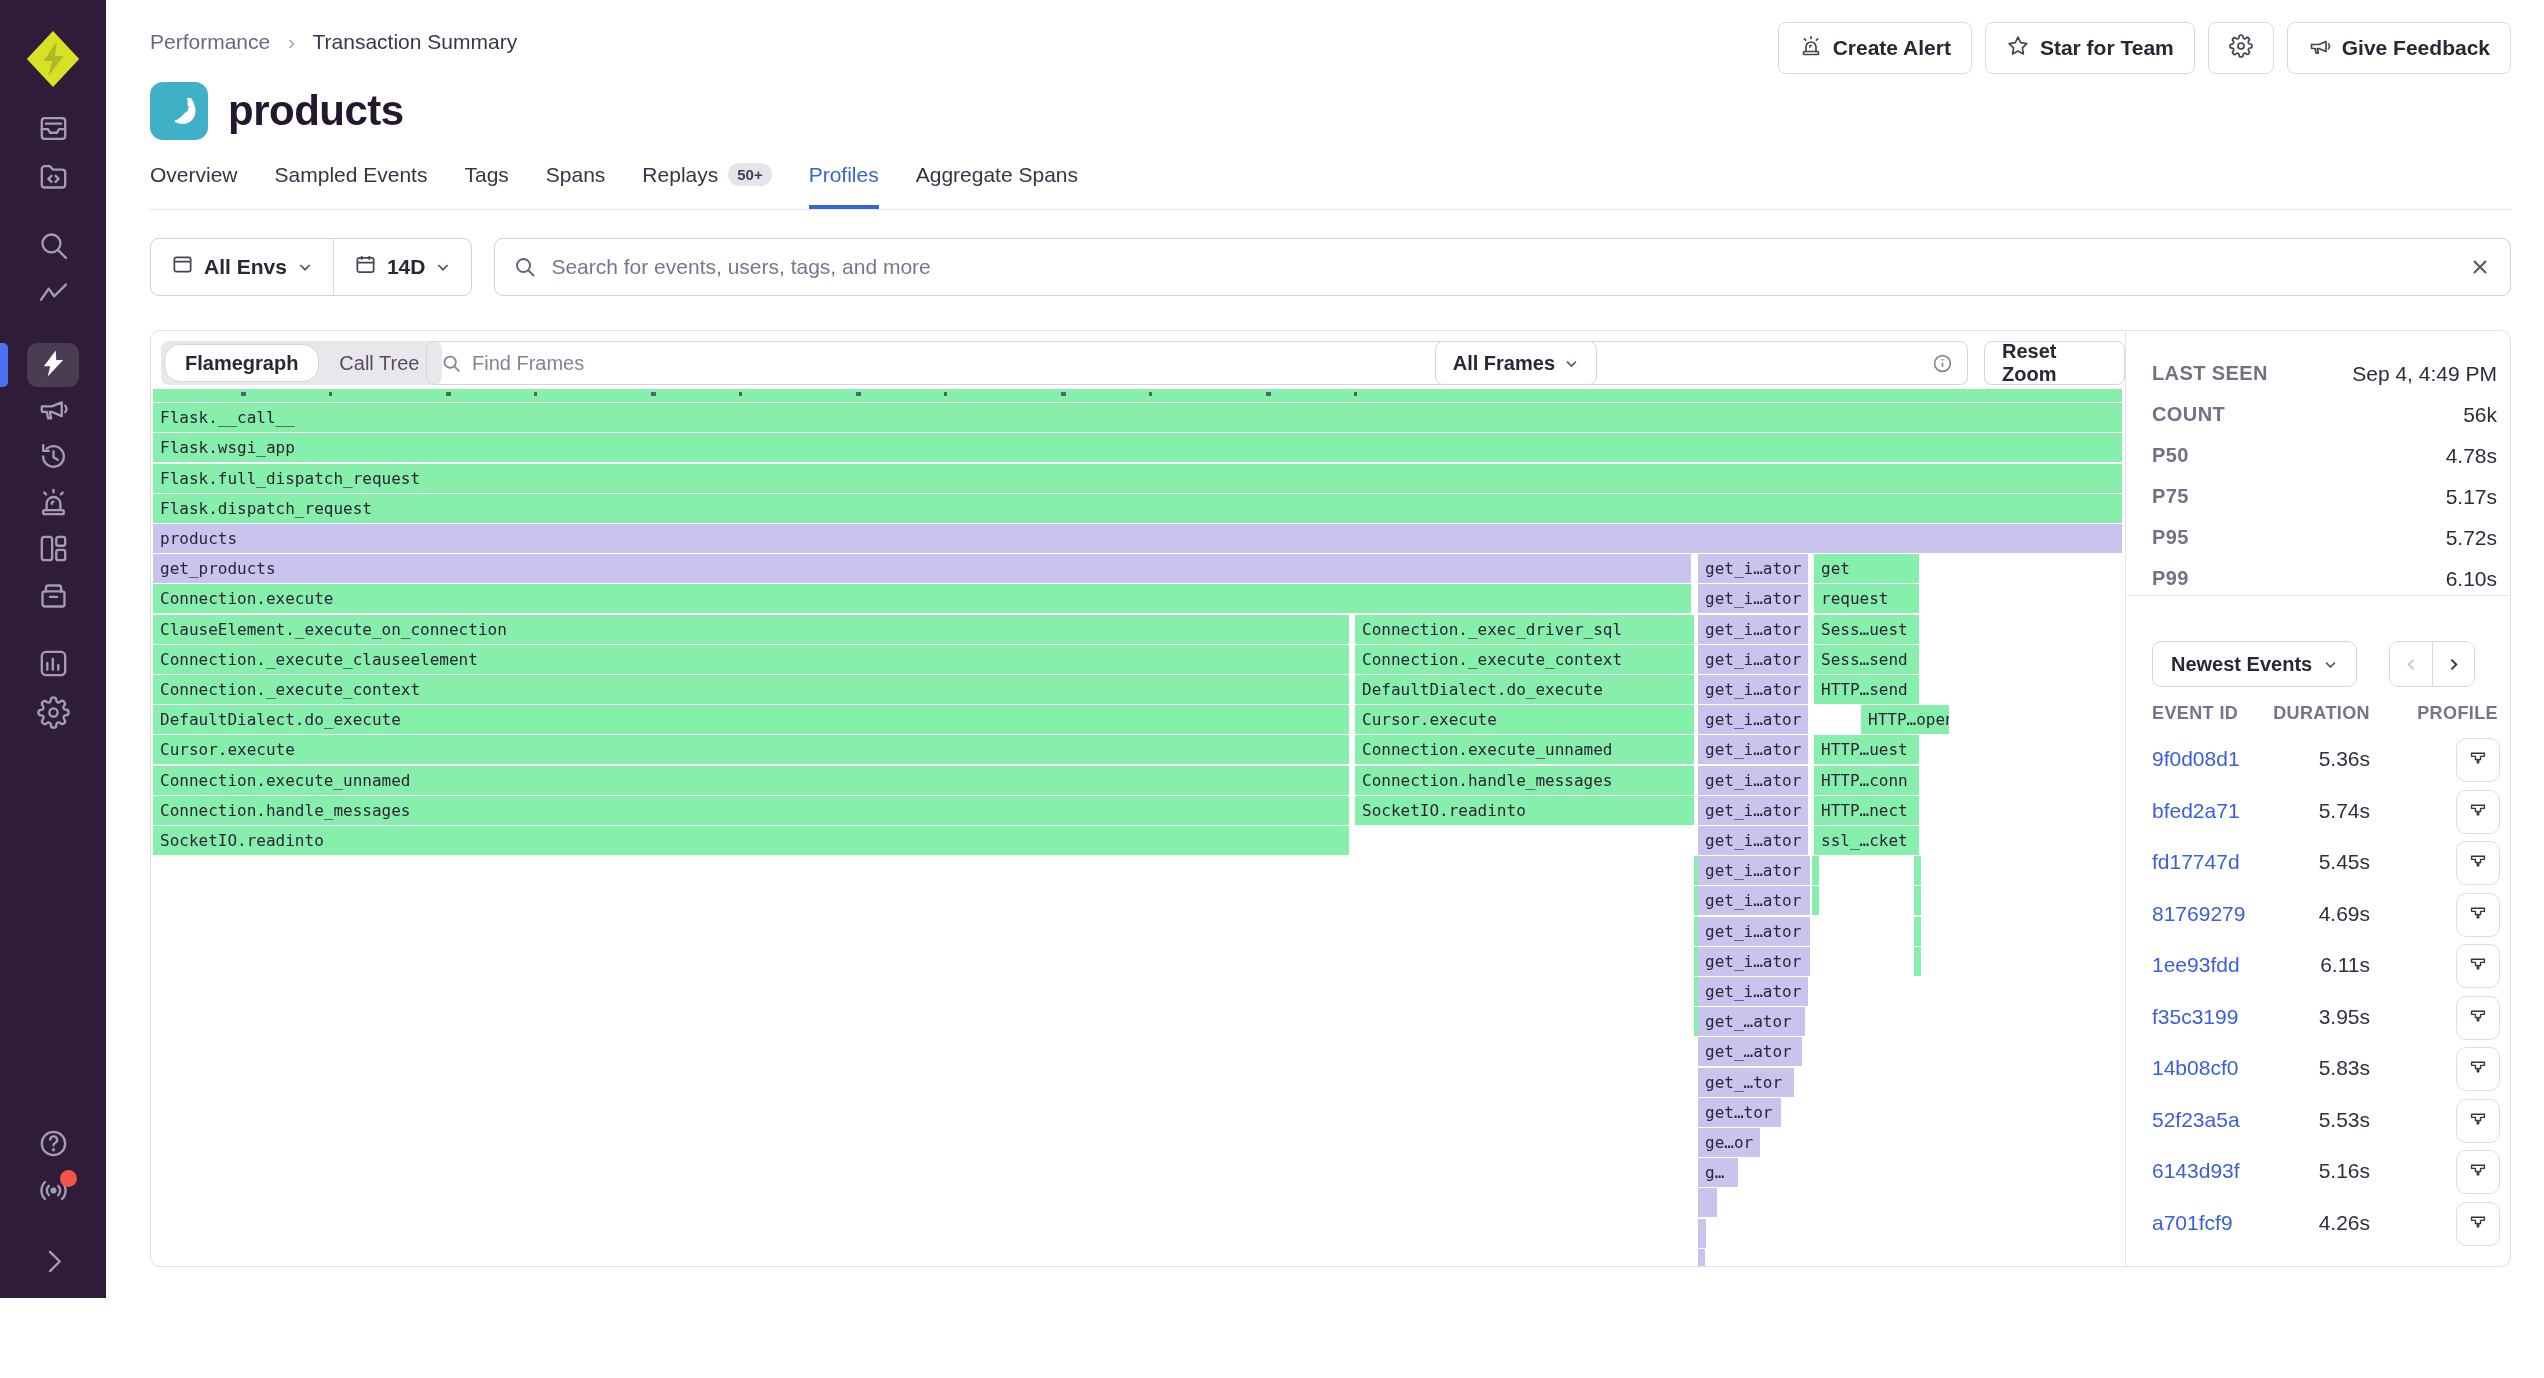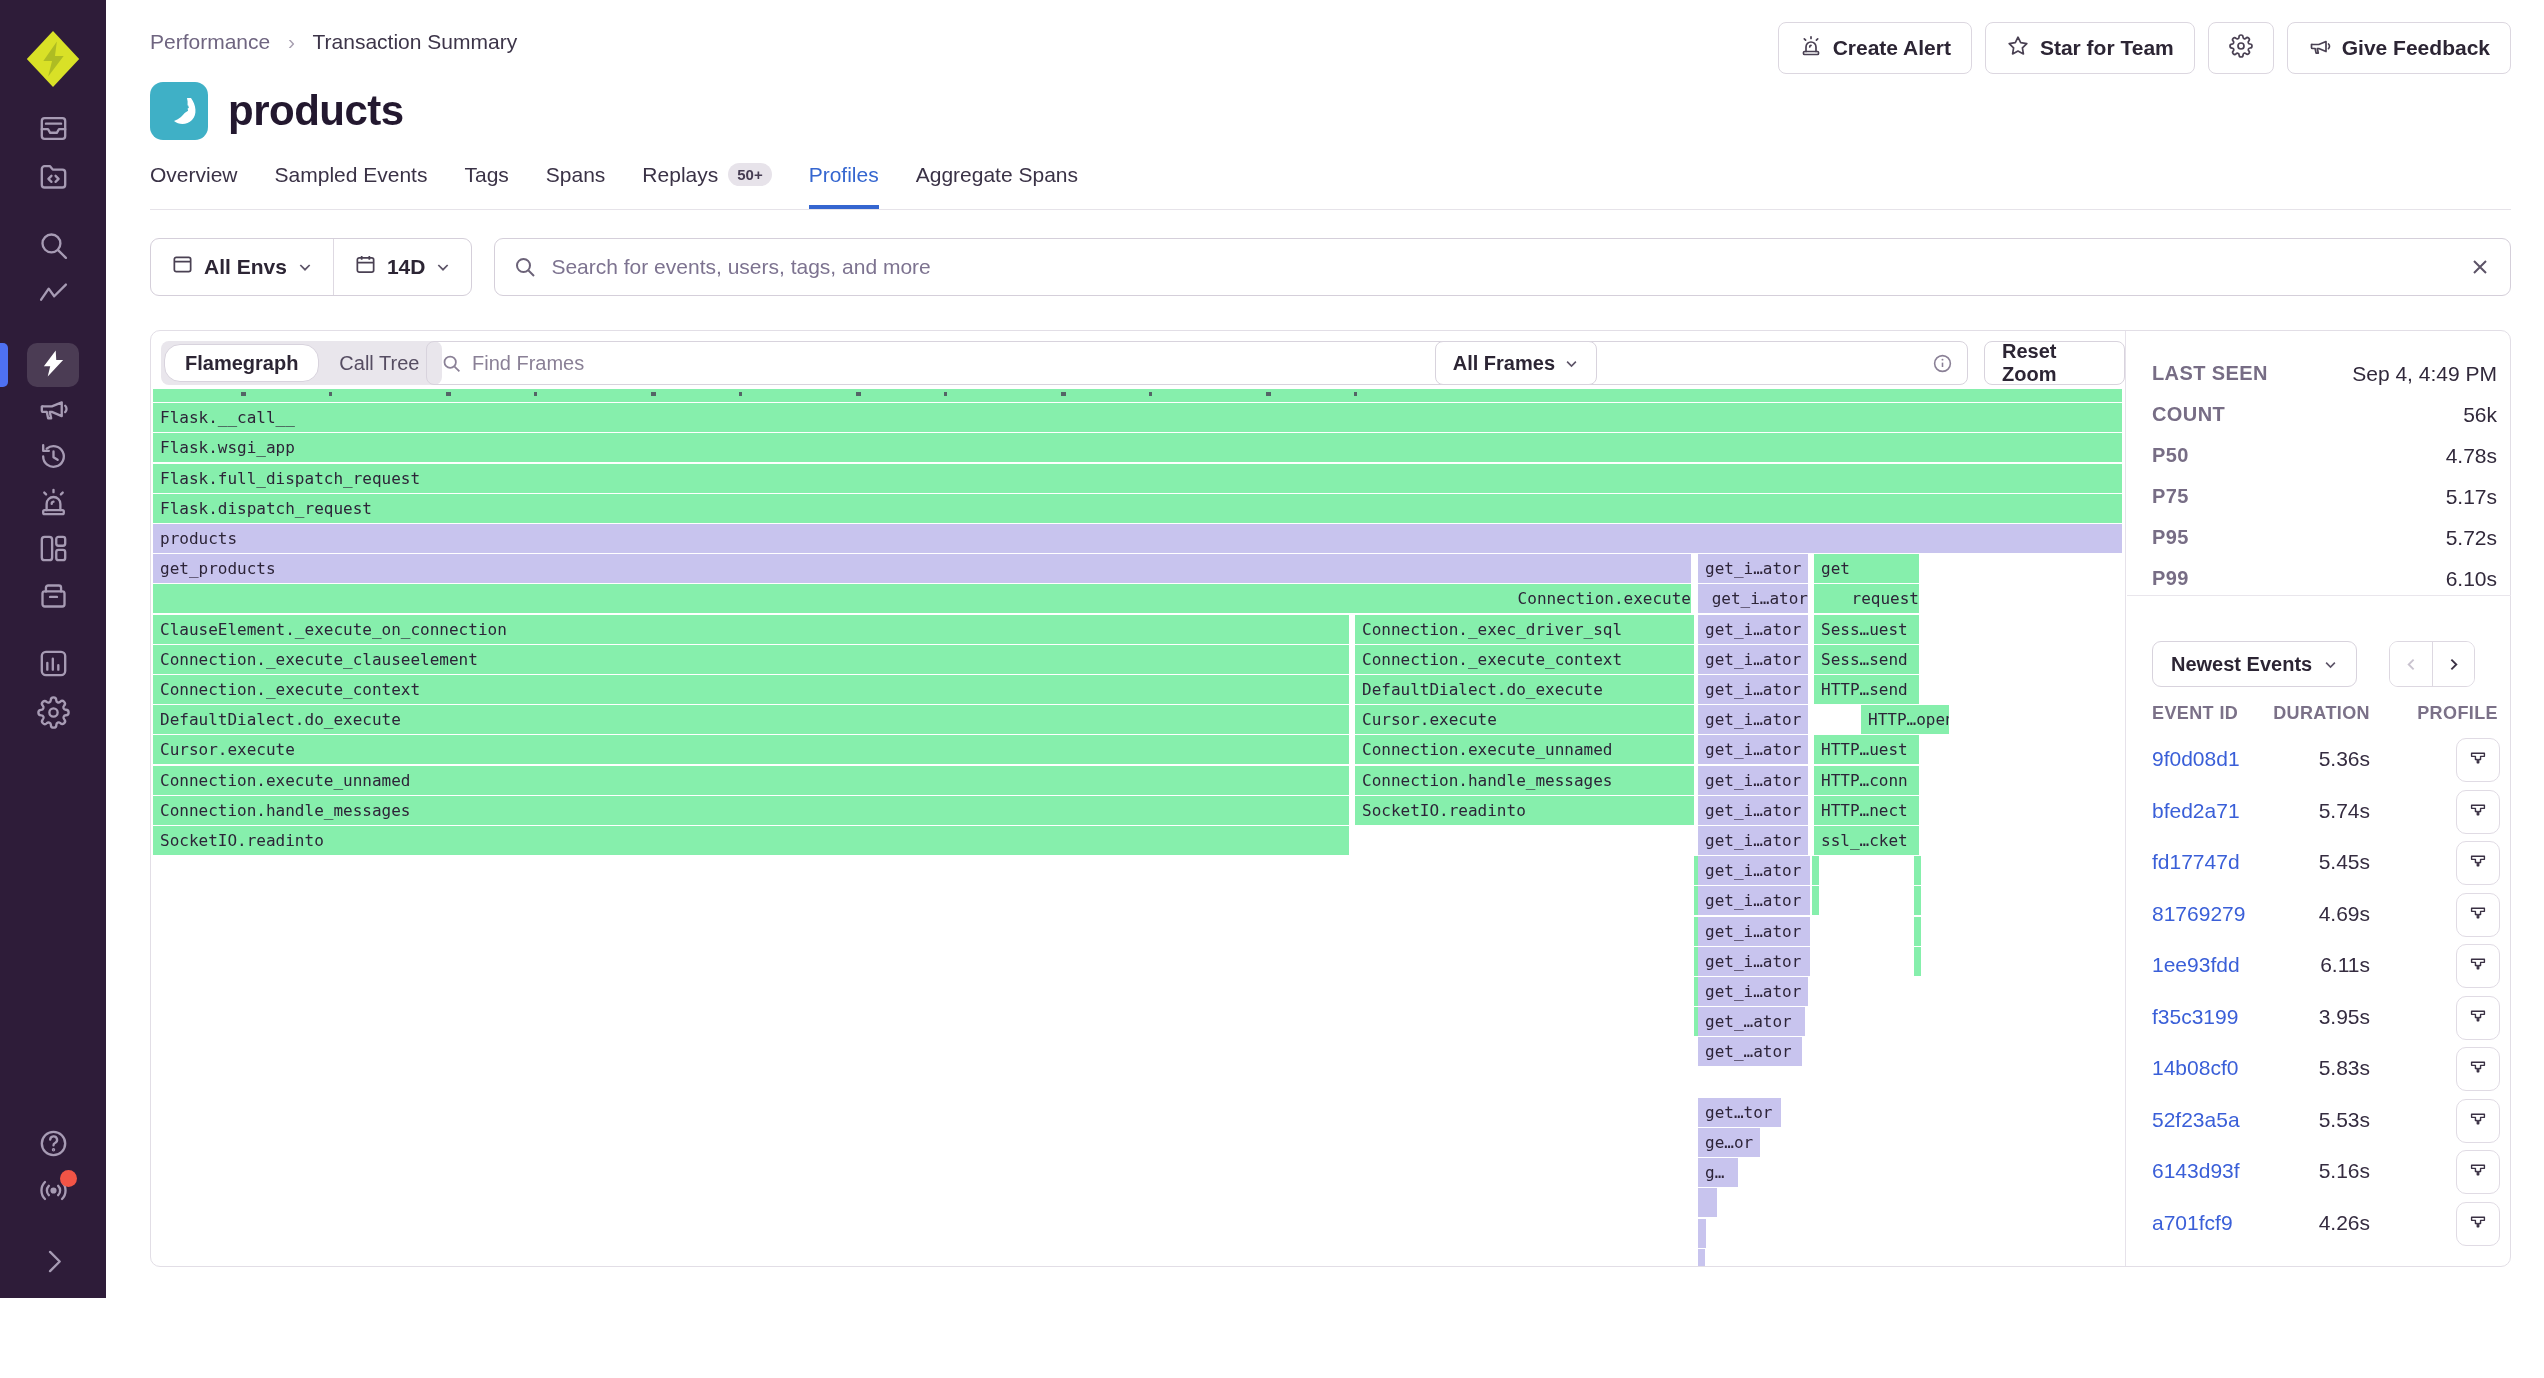--- a/index.html
+++ b/index.html
@@ -371,21 +371,21 @@
             <div class="fcell p" style="left: 1px; width: 1969px; height: 29px;">Flask.dispatch_request</div>
           </div>
           <div class="frow" style="top: 137px; height: 29px;">
             <div class="fcell l" style="left: 1px; width: 1969px; height: 29px;">products</div>
           </div>
           <div class="frow" style="top: 167.2px; height: 29px;">
             <div class="fcell l" style="left: 1px; width: 1538px; height: 29px;">get_products</div>
             <div class="fcell l" style="left: 1546px; width: 110px; height: 29px;">get_i…ator</div>
             <div class="fcell p" style="left: 1662px; width: 105px; height: 29px;">get</div>
           </div>
-          <div class="frow" style="top: 197.4px; height: 29px; text-align: right;">
+          <div class="frow" style="top: 197.4px; height: 29px;">
             <div class="fcell p" style="left: 1px; width: 1538px; height: 29px;">Connection.execute</div>
             <div class="fcell l" style="left: 1546px; width: 110px; height: 29px;">get_i…ator</div>
             <div class="fcell p" style="left: 1662px; width: 105px; height: 29px;">request</div>
           </div>
           <div class="frow" style="top: 227.6px; height: 29px;">
             <div class="fcell p" style="left: 1px; width: 1196px; height: 29px;">ClauseElement._execute_on_connection</div>
             <div class="fcell p" style="left: 1203px; width: 339px; height: 29px;">Connection._exec_driver_sql</div>
             <div class="fcell l" style="left: 1546px; width: 110px; height: 29px;">get_i…ator</div>
             <div class="fcell p" style="left: 1662px; width: 105px; height: 29px;">Sess…uest</div>
           </div>
@@ -455,20 +455,23 @@
           <div class="frow" style="top: 590px; height: 29px;">
             <div class="fcell p" style="left: 1542px; width: 3px; height: 29px;"></div>
             <div class="fcell l" style="left: 1546px; width: 110px; height: 29px;">get_i…ator</div>
           </div>
           <div class="frow" style="top: 620.2px; height: 29px;">
             <div class="fcell p" style="left: 1542px; width: 3px; height: 29px;"></div>
             <div class="fcell l" style="left: 1546px; width: 107px; height: 29px;">get_…ator</div>
           </div>
           <div class="frow" style="top: 650.4px; height: 29px;">
             <div class="fcell l" style="left: 1546px; width: 104px; height: 29px;">get_…ator</div>
+          </div>
+          <div class="frow" style="top: 680.6px; height: 29px;">
+            <div class="fcell l" style="left: 1546px; width: 96px; height: 29px;">get_…tor</div>
           </div>
           <div class="frow" style="top: 741px; height: 29px;">
             <div class="fcell l" style="left: 1546px; width: 62px; height: 29px;">ge…or</div>
           </div>
           <div class="frow" style="top: 710.8px; height: 29px;">
             <div class="fcell l" style="left: 1546px; width: 83px; height: 29px;">get…tor</div>
           </div>
           <div class="frow" style="top: 771.2px; height: 29px;">
             <div class="fcell l" style="left: 1546px; width: 40px; height: 29px;">g…</div>
           </div>

